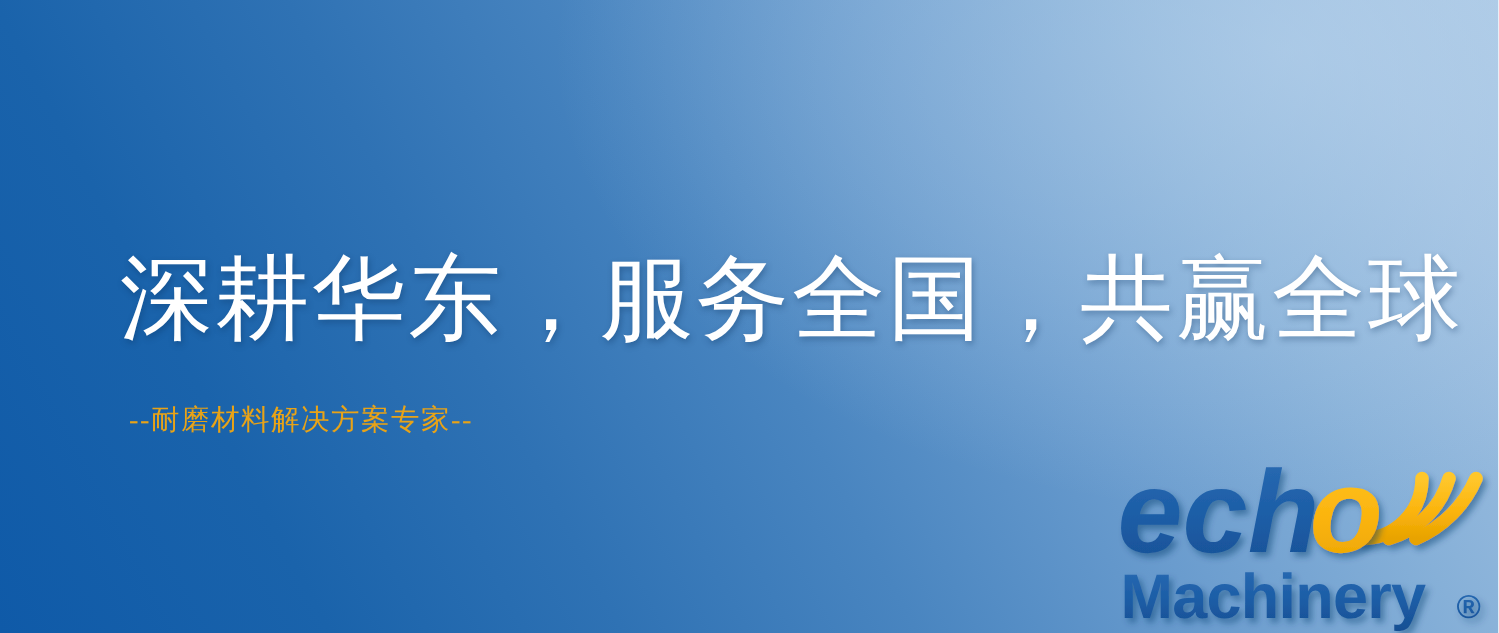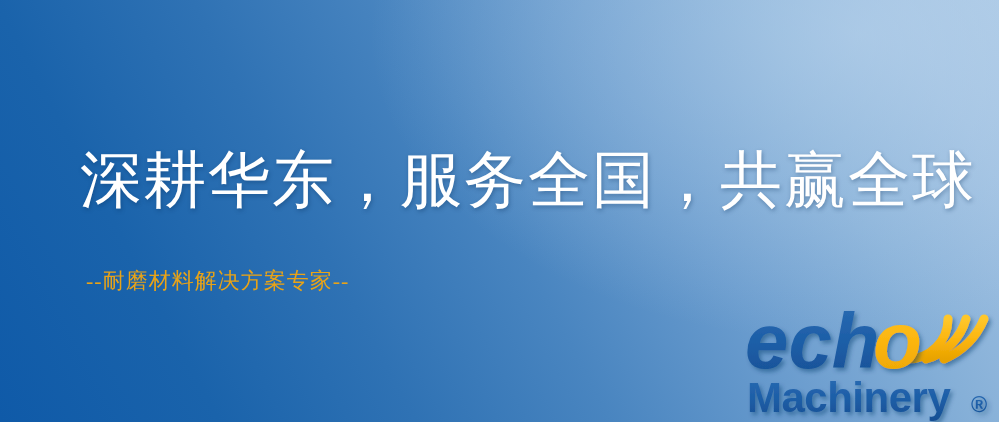--- a/index.html
+++ b/index.html
@@ -33,37 +33,37 @@
     pointer-events: none;
     background: radial-gradient(ellipse 680px 430px at 86% 8%,
                 rgba(190,215,238,0.55) 0%,
                 rgba(190,215,238,0.22) 45%,
                 rgba(190,215,238,0.0) 72%);
   }
 
   .headline {
     position: absolute;
     left: 80px;
-    top: 144px;
+    top: 164px;
     font-family: Liberation Serif, serif;
     font-size: 62px;
     line-height: 72px;
     color: #ffffff;
     letter-spacing: 2px;
     white-space: nowrap;
     text-shadow: 1px 2px 4px rgba(10,45,90,0.35);
     z-index: 3;
   }
 
   .subline {
     position: absolute;
     left: 86px;
     top: 264px;
     font-family: "Liberation Serif", "DejaVu Serif", serif;
-    font-size: 22px;
+    font-size: 19px;
     line-height: 34px;
     color: #e8a317;
     letter-spacing: 1px;
     white-space: nowrap;
     z-index: 3;
   }
 
   
   #logo {
     position: absolute;

